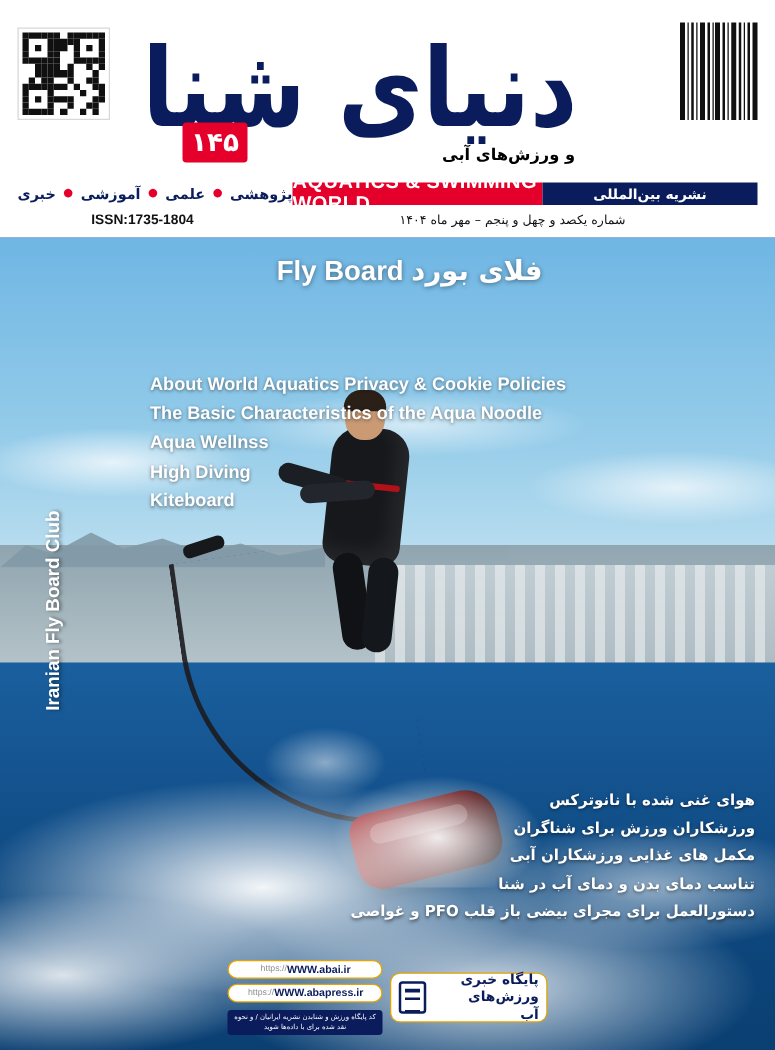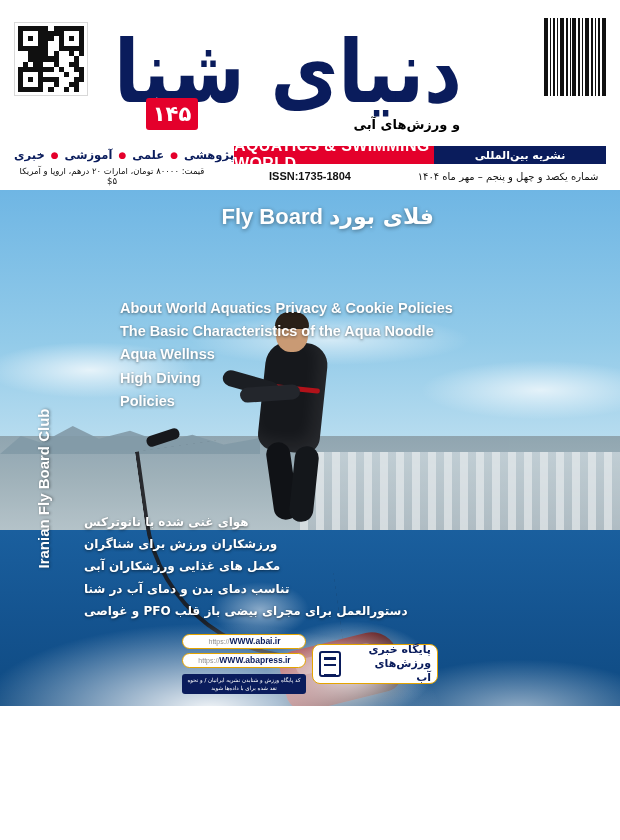--- a/index.html
+++ b/index.html
@@ -178,21 +178,21 @@
     font-family: "DejaVu Sans", sans-serif;
     font-size: 10px;
     color: #111;
     direction: rtl;
   }
 
   
   .photo {
     position: absolute;
     left: 0; top: 190px;
-    width: 620px; height: 516px;
+    width: 620px; height: 650px;
     overflow: hidden;
     background: #2b6ea8;
   }
   .sky {
     position: absolute; left: 0; top: 0;
     width: 620px; height: 340px;
     background: linear-gradient(#6fb6e4 0%, #93cbe9 45%, #bddff0 78%, #cfe6f2 100%);
   }
   .clouds {
     position: absolute; left: 0; top: 120px;
@@ -381,24 +381,24 @@
     text-align: center;
     font-size: 15px;
     font-weight: bold;
     color: #ffffff;
     text-shadow: 0 1px 3px rgba(0,0,0,.5);
     white-space: nowrap;
   }
 
   .fa-list {
     position: absolute;
-    right: 16px; bottom: 84px;
+    right: 16px; bottom: 100px;
     width: 520px;
     direction: rtl;
-    text-align: left;
+    text-align: right;
   }
   .fa-list li {
     list-style: none;
     font-family: "DejaVu Sans", sans-serif;
     font-size: 12px;
     font-weight: bold;
     color: #ffffff;
     line-height: 1.85;
     text-shadow: 0 1px 3px rgba(0,0,0,.55);
     white-space: nowrap;
@@ -699,21 +699,20 @@
         <span class="dot">●</span>
         <span>آموزشی</span>
         <span class="dot">●</span>
         <span>خبری</span>
       </div>
       <div class="bar-center">AQUATICS &amp; SWIMMING WORLD</div>
       <div class="bar-right">نشریه بین‌المللی</div>
     </div>
 
     <div class="sub-row">
-      <div class="price-text">قیمت: ۸۰۰۰۰ تومان، امارات ۲۰ درهم، اروپا و آمریکا ۵$</div>
       <div class="issn-text">ISSN:1735-1804</div>
       <div class="issue-text">شماره یکصد و چهل و پنجم – مهر ماه ۱۴۰۴</div>
     </div>
   </div>
 
   <div class="photo">
     <div class="sky"></div>
     <div class="clouds"></div>
     <div class="coast"></div>
     <div class="city"></div>
@@ -740,21 +739,21 @@
     <div class="flyboard-title">
       <span class="fa">فلای بورد</span>
       <span class="en">Fly Board</span>
     </div>
 
     <ul class="headlines">
       <li>About World Aquatics Privacy &amp; Cookie Policies</li>
       <li>The Basic Characteristics of the Aqua Noodle</li>
       <li>Aqua Wellnss</li>
       <li>High Diving</li>
-      <li>Policies</li>
+      <li>Kiteboard</li>
     </ul>
 
     <div class="sidebar-vertical">Iranian Fly Board Club</div>
 
     <ul class="fa-list">
       <li>هوای غنی شده با نانوترکس</li>
       <li>ورزشکاران ورزش برای شناگران</li>
       <li>مکمل های غذایی ورزشکاران آبی</li>
       <li>تناسب دمای بدن و دمای آب در شنا</li>
       <li>دستورالعمل برای مجرای بیضی باز قلب PFO و غواصی</li>

